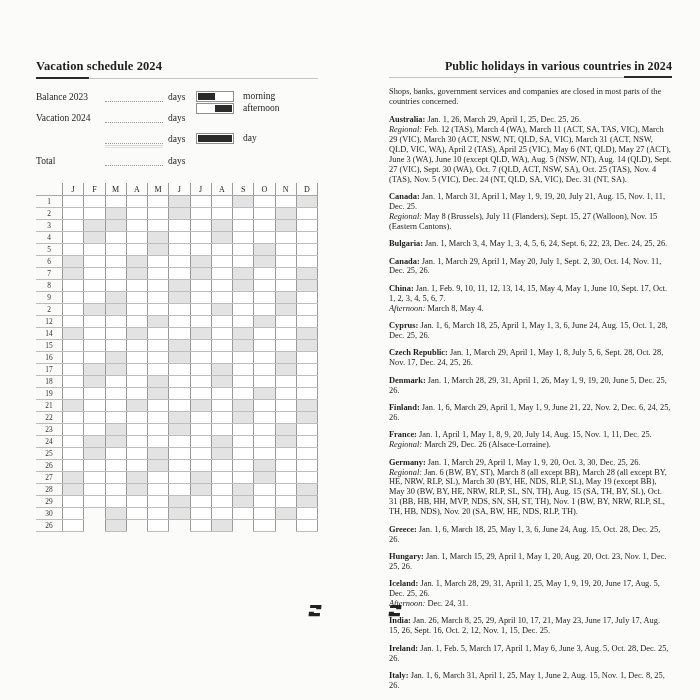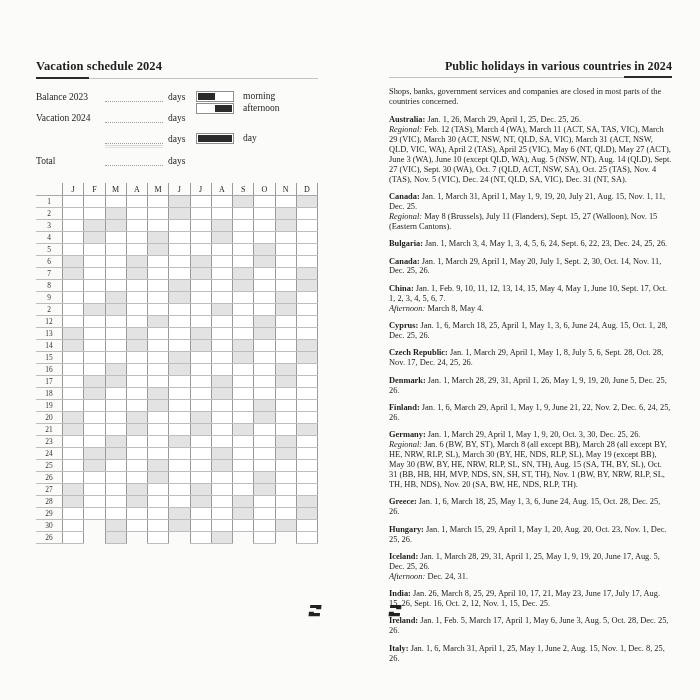--- a/index.html
+++ b/index.html
@@ -285,35 +285,20 @@
           <td class="cell weekend" style="background: rgb(227, 227, 227);"></td>
           <td class="cell"></td>
           <td class="cell"></td>
           <td class="cell"></td>
           <td class="cell"></td>
           <td class="cell weekend" style="background: rgb(227, 227, 227);"></td>
           <td class="cell"></td>
           <td class="cell"></td>
         </tr>
         <tr>
-          <th class="dn">13</th>
-          <td class="cell weekend" style="background: rgb(227, 227, 227);"></td>
-          <td class="cell"></td>
-          <td class="cell"></td>
-          <td class="cell weekend" style="background: rgb(227, 227, 227);"></td>
-          <td class="cell"></td>
-          <td class="cell"></td>
-          <td class="cell weekend" style="background: rgb(227, 227, 227);"></td>
-          <td class="cell"></td>
-          <td class="cell"></td>
-          <td class="cell weekend" style="background: rgb(227, 227, 227);"></td>
-          <td class="cell"></td>
-          <td class="cell"></td>
-        </tr>
-        <tr>
           <th class="dn">14</th>
           <td class="cell weekend" style="background: rgb(227, 227, 227);"></td>
           <td class="cell"></td>
           <td class="cell"></td>
           <td class="cell weekend" style="background: rgb(227, 227, 227);"></td>
           <td class="cell"></td>
           <td class="cell"></td>
           <td class="cell weekend" style="background: rgb(227, 227, 227);"></td>
           <td class="cell"></td>
           <td class="cell weekend" style="background: rgb(227, 227, 227);"></td>
@@ -390,43 +375,43 @@
           <td class="cell weekend" style="background: rgb(227, 227, 227);"></td>
           <td class="cell"></td>
           <td class="cell"></td>
           <td class="cell"></td>
           <td class="cell"></td>
           <td class="cell weekend" style="background: rgb(227, 227, 227);"></td>
           <td class="cell"></td>
           <td class="cell"></td>
         </tr>
         <tr>
-          <th class="dn">20</th>
-          <td class="cell weekend" style="background: rgb(227, 227, 227);"></td>
-          <td class="cell"></td>
-          <td class="cell"></td>
-          <td class="cell weekend" style="background: rgb(227, 227, 227);"></td>
-          <td class="cell"></td>
-          <td class="cell"></td>
-          <td class="cell weekend" style="background: rgb(227, 227, 227);"></td>
-          <td class="cell"></td>
-          <td class="cell"></td>
-          <td class="cell weekend" style="background: rgb(227, 227, 227);"></td>
-          <td class="cell"></td>
-          <td class="cell"></td>
-        </tr>
-        <tr>
           <th class="dn">21</th>
           <td class="cell weekend" style="background: rgb(227, 227, 227);"></td>
           <td class="cell"></td>
           <td class="cell"></td>
           <td class="cell weekend" style="background: rgb(227, 227, 227);"></td>
           <td class="cell"></td>
           <td class="cell"></td>
           <td class="cell weekend" style="background: rgb(227, 227, 227);"></td>
+          <td class="cell"></td>
+          <td class="cell weekend" style="background: rgb(227, 227, 227);"></td>
+          <td class="cell"></td>
+          <td class="cell"></td>
+          <td class="cell weekend" style="background: rgb(227, 227, 227);"></td>
+        </tr>
+        <tr>
+          <th class="dn">22</th>
+          <td class="cell"></td>
+          <td class="cell"></td>
+          <td class="cell"></td>
+          <td class="cell"></td>
+          <td class="cell"></td>
+          <td class="cell weekend" style="background: rgb(227, 227, 227);"></td>
+          <td class="cell"></td>
           <td class="cell"></td>
           <td class="cell weekend" style="background: rgb(227, 227, 227);"></td>
           <td class="cell"></td>
           <td class="cell"></td>
           <td class="cell weekend" style="background: rgb(227, 227, 227);"></td>
         </tr>
         <tr>
           <th class="dn">23</th>
           <td class="cell"></td>
           <td class="cell"></td>
@@ -574,20 +559,21 @@
   <div id="entries">
       <p class="entry"><b>Australia:</b><span> Jan. 1, 26, March 29, April 1, 25, Dec. 25, 26.</span><br><i>Regional:</i><span> Feb. 12 (TAS), March 4 (WA), March 11 (ACT, SA, TAS, VIC), March 29 (VIC), March 30 (ACT, NSW, NT, QLD, SA, VIC), March 31 (ACT, NSW, QLD, VIC, WA), April 2 (TAS), April 25 (VIC), May 6 (NT, QLD), May 27 (ACT), June 3 (WA), June 10 (except QLD, WA), Aug. 5 (NSW, NT), Aug. 14 (QLD), Sept. 27 (VIC), Sept. 30 (WA), Oct. 7 (QLD, ACT, NSW, SA), Oct. 25 (TAS), Nov. 4 (TAS), Nov. 5 (VIC), Dec. 24 (NT, QLD, SA, VIC), Dec. 31 (NT, SA).</span></p>
       <p class="entry"><b>Canada:</b><span> Jan. 1, March 31, April 1, May 1, 9, 19, 20, July 21, Aug. 15, Nov. 1, 11, Dec. 25.</span><br><i>Regional:</i><span> May 8 (Brussels), July 11 (Flanders), Sept. 15, 27 (Walloon), Nov. 15 (Eastern Cantons).</span></p>
       <p class="entry"><b>Bulgaria:</b><span> Jan. 1, March 3, 4, May 1, 3, 4, 5, 6, 24, Sept. 6, 22, 23, Dec. 24, 25, 26.</span></p>
       <p class="entry"><b>Canada:</b><span> Jan. 1, March 29, April 1, May 20, July 1, Sept. 2, 30, Oct. 14, Nov. 11, Dec. 25, 26.</span></p>
       <p class="entry"><b>China:</b><span> Jan. 1, Feb. 9, 10, 11, 12, 13, 14, 15, May 4, May 1, June 10, Sept. 17, Oct. 1, 2, 3, 4, 5, 6, 7.</span><br><i>Afternoon:</i><span> March 8, May 4.</span></p>
       <p class="entry"><b>Cyprus:</b><span> Jan. 1, 6, March 18, 25, April 1, May 1, 3, 6, June 24, Aug. 15, Oct. 1, 28, Dec. 25, 26.</span></p>
       <p class="entry"><b>Czech Republic:</b><span> Jan. 1, March 29, April 1, May 1, 8, July 5, 6, Sept. 28, Oct. 28, Nov. 17, Dec. 24, 25, 26.</span></p>
       <p class="entry"><b>Denmark:</b><span> Jan. 1, March 28, 29, 31, April 1, 26, May 1, 9, 19, 20, June 5, Dec. 25, 26.</span></p>
       <p class="entry"><b>Finland:</b><span> Jan. 1, 6, March 29, April 1, May 1, 9, June 21, 22, Nov. 2, Dec. 6, 24, 25, 26.</span></p>
+      <p class="entry"><b>France:</b><span> Jan. 1, April 1, May 1, 8, 9, 20, July 14, Aug. 15, Nov. 1, 11, Dec. 25.</span><br><i>Regional:</i><span> March 29, Dec. 26 (Alsace-Lorraine).</span></p>
       <p class="entry"><b>Germany:</b><span> Jan. 1, March 29, April 1, May 1, 9, 20, Oct. 3, 30, Dec. 25, 26.</span><br><i>Regional:</i><span> Jan. 6 (BW, BY, ST), March 8 (all except BB), March 28 (all except BY, HE, NRW, RLP, SL), March 30 (BY, HE, NDS, RLP, SL), May 19 (except BB), May 30 (BW, BY, HE, NRW, RLP, SL, SN, TH), Aug. 15 (SA, TH, BY, SL), Oct. 31 (BB, HB, HH, MVP, NDS, SN, SH, ST, TH), Nov. 1 (BW, BY, NRW, RLP, SL, TH, HB, NDS), Nov. 20 (SA, BW, HE, NDS, RLP, TH).</span></p>
       <p class="entry"><b>Greece:</b><span> Jan. 1, 6, March 18, 25, May 1, 3, 6, June 24, Aug. 15, Oct. 28, Dec. 25, 26.</span></p>
       <p class="entry"><b>Hungary:</b><span> Jan. 1, March 15, 29, April 1, May 1, 20, Aug. 20, Oct. 23, Nov. 1, Dec. 25, 26.</span></p>
       <p class="entry"><b>Iceland:</b><span> Jan. 1, March 28, 29, 31, April 1, 25, May 1, 9, 19, 20, June 17, Aug. 5, Dec. 25, 26.</span><br><i>Afternoon:</i><span> Dec. 24, 31.</span></p>
       <p class="entry"><b>India:</b><span> Jan. 26, March 8, 25, 29, April 10, 17, 21, May 23, June 17, July 17, Aug. 15, 26, Sept. 16, Oct. 2, 12, Nov. 1, 15, Dec. 25.</span></p>
       <p class="entry"><b>Ireland:</b><span> Jan. 1, Feb. 5, March 17, April 1, May 6, June 3, Aug. 5, Oct. 28, Dec. 25, 26.</span></p>
       <p class="entry"><b>Italy:</b><span> Jan. 1, 6, March 31, April 1, 25, May 1, June 2, Aug. 15, Nov. 1, Dec. 8, 25, 26.</span></p>
     </div>
 </section>
 

